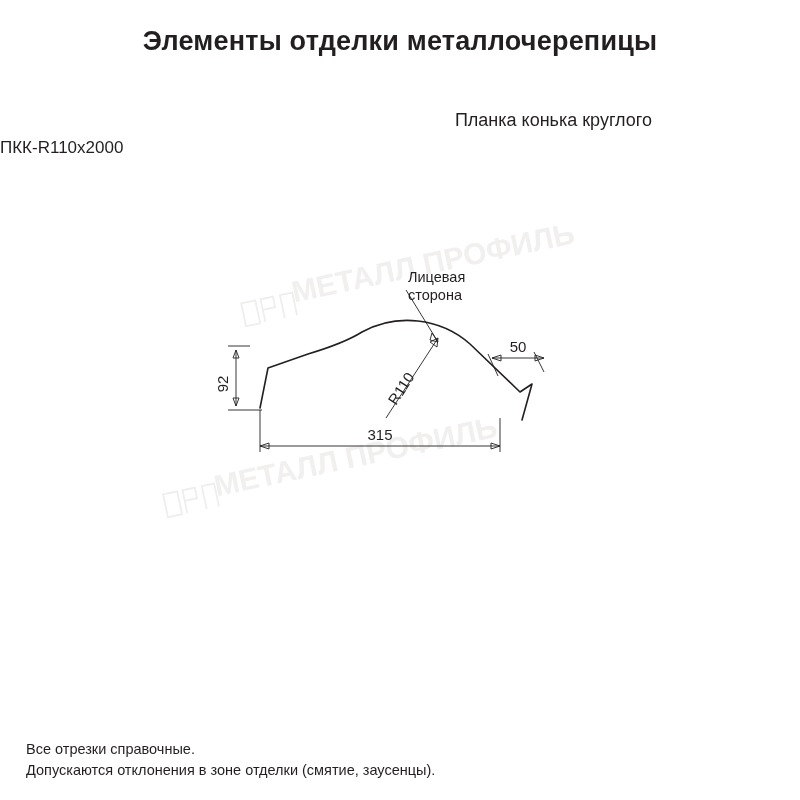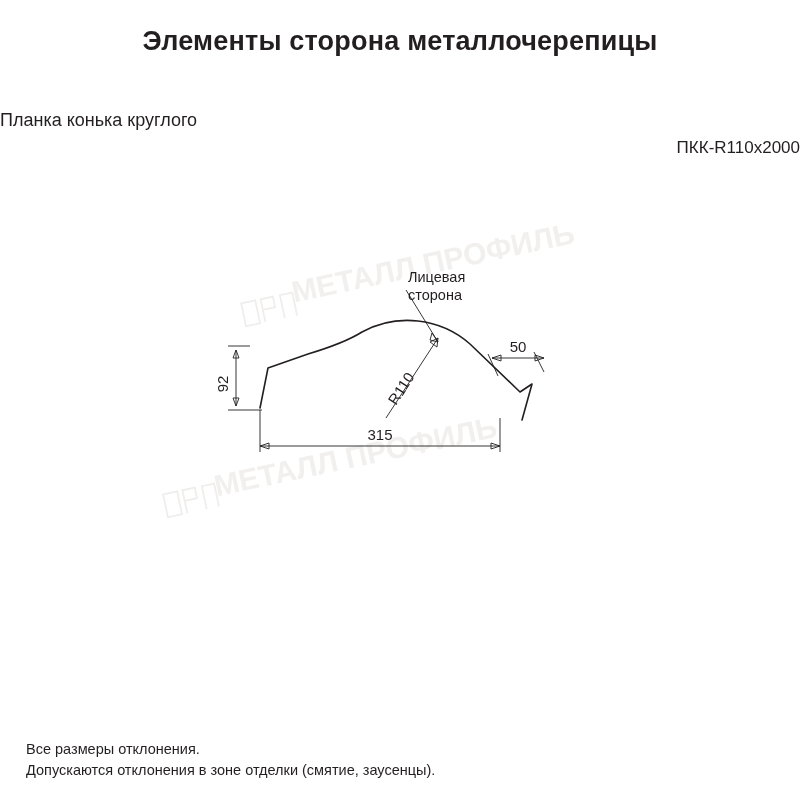--- a/index.html
+++ b/index.html
@@ -27,29 +27,29 @@
     text-align: center;
     font-size: 27px;
     font-weight: bold;
     letter-spacing: 0.2px;
   }
   .subtitle {
     position: absolute;
     top: 110px;
     left: 0;
     width: 652px;
-    text-align: left;
+    text-align: right;
     font-size: 18px;
   }
   .code {
     position: absolute;
     top: 138px;
     left: 0;
     width: 800px;
-    text-align: right;
+    text-align: left;
     font-size: 17px;
   }
   .drawing {
     position: absolute;
     top: 220px;
     left: 150px;
     width: 520px;
     height: 330px;
   }
   .footnotes {
@@ -101,21 +101,21 @@
     fill: #231f20;
     font-family: "Liberation Sans", sans-serif;
     font-size: 14.5px;
   }
 </style>
 </head>
 <body>
 
 <div class="page">
 
-  <div class="title">Элементы сторона металлочерепицы</div>
+  <div class="title">Элементы отделки металлочерепицы</div>
   <div class="subtitle">Планка конька круглого</div>
   <div class="code">ПКК-R110x2000</div>
 
   <div class="drawing">
     <svg width="520" height="330" viewBox="0 0 520 330">
 
       <g transform="rotate(-12 260 60)">
         <g class="wm" transform="translate(90,28) scale(0.9)">
           <path d="M0,22 L0,48 L16,48 L16,22 Z"></path>
           <path d="M22,48 L22,22 L36,22 L36,34 L22,34"></path>
@@ -164,17 +164,17 @@
       <path class="dim" d="M 110,226 l 9,-3 l 0,6 z" fill="#231f20"></path>
       <path class="dim" d="M 350,226 l -9,-3 l 0,6 z" fill="#231f20"></path>
       <line class="dim" x1="110" y1="190" x2="110" y2="232"></line>
       <line class="dim" x1="350" y1="198" x2="350" y2="232"></line>
       <text class="dimtext" x="230" y="220" text-anchor="middle">315</text>
 
     </svg>
   </div>
 
   <div class="footnotes">
-    <span class="footnote-line">Все размеры отклонения.</span>
+    <span class="footnote-line">Все отрезки справочные.</span>
     <span class="footnote-line">Допускаются отклонения в зоне отделки (смятие, заусенцы).</span>
   </div>
 
 </div>
 
 </body></html>

